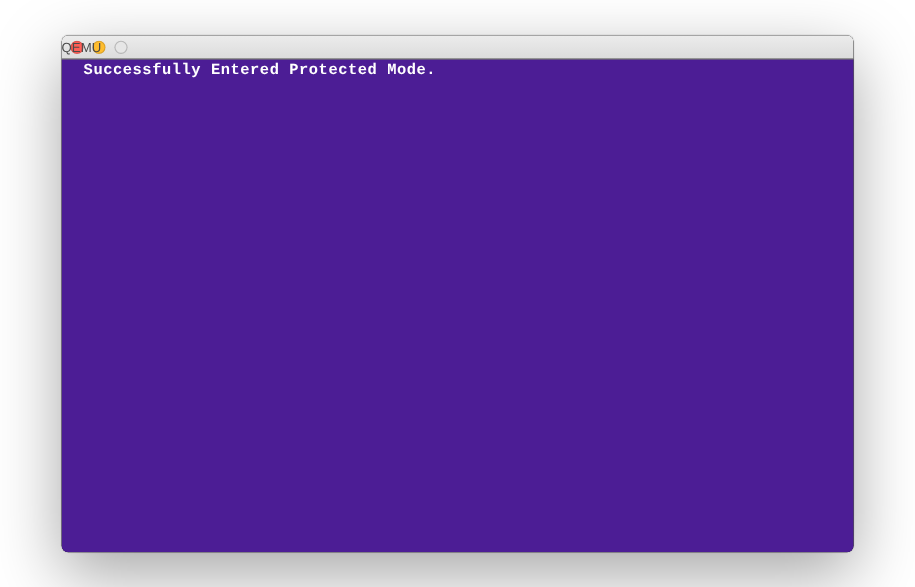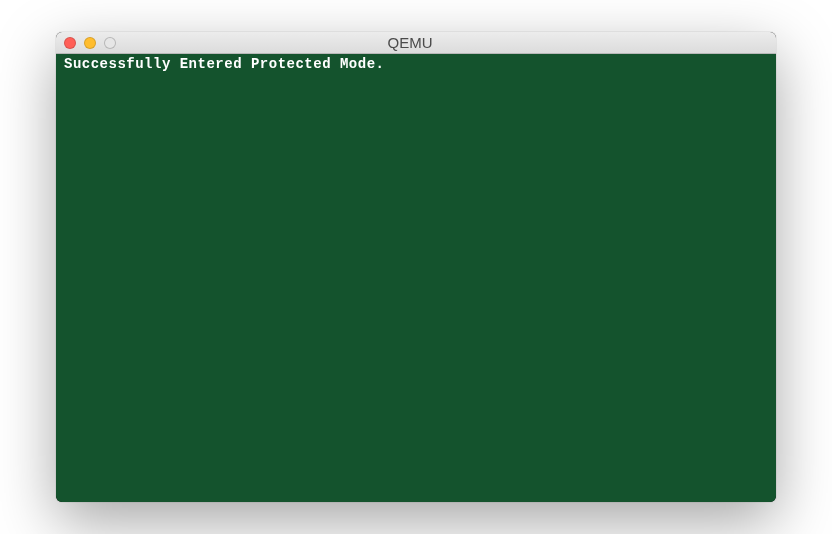--- a/index.html
+++ b/index.html
@@ -55,30 +55,30 @@
       border: 0.5px solid rgba(0,0,0,0.15);
     }
     .light.maximize {
       background: #e6e6e6;
       border: 0.5px solid rgba(0,0,0,0.2);
     }
     .title {
       position: absolute;
       left: 0;
       right: 12px;
-      text-align: center;
-      font-size: 15px;
+      text-align: left;
+      font-size: 12px;
       color: #4a4a4a;
       pointer-events: none;
       font-weight: 400;
     }
     .terminal {
       flex: 1;
-      background: #14532d;
-      padding: 2px 8px;
+      background: #4c1d95;
+      padding: 2px 20px;
       overflow: hidden;
     }
     .terminal-line {
       font-family: "Menlo", "Consolas", "Courier New", monospace;
       font-size: 14px;
       font-weight: bold;
       color: #ffffff;
       line-height: 1.2;
       white-space: pre;
       letter-spacing: 0.5px;

